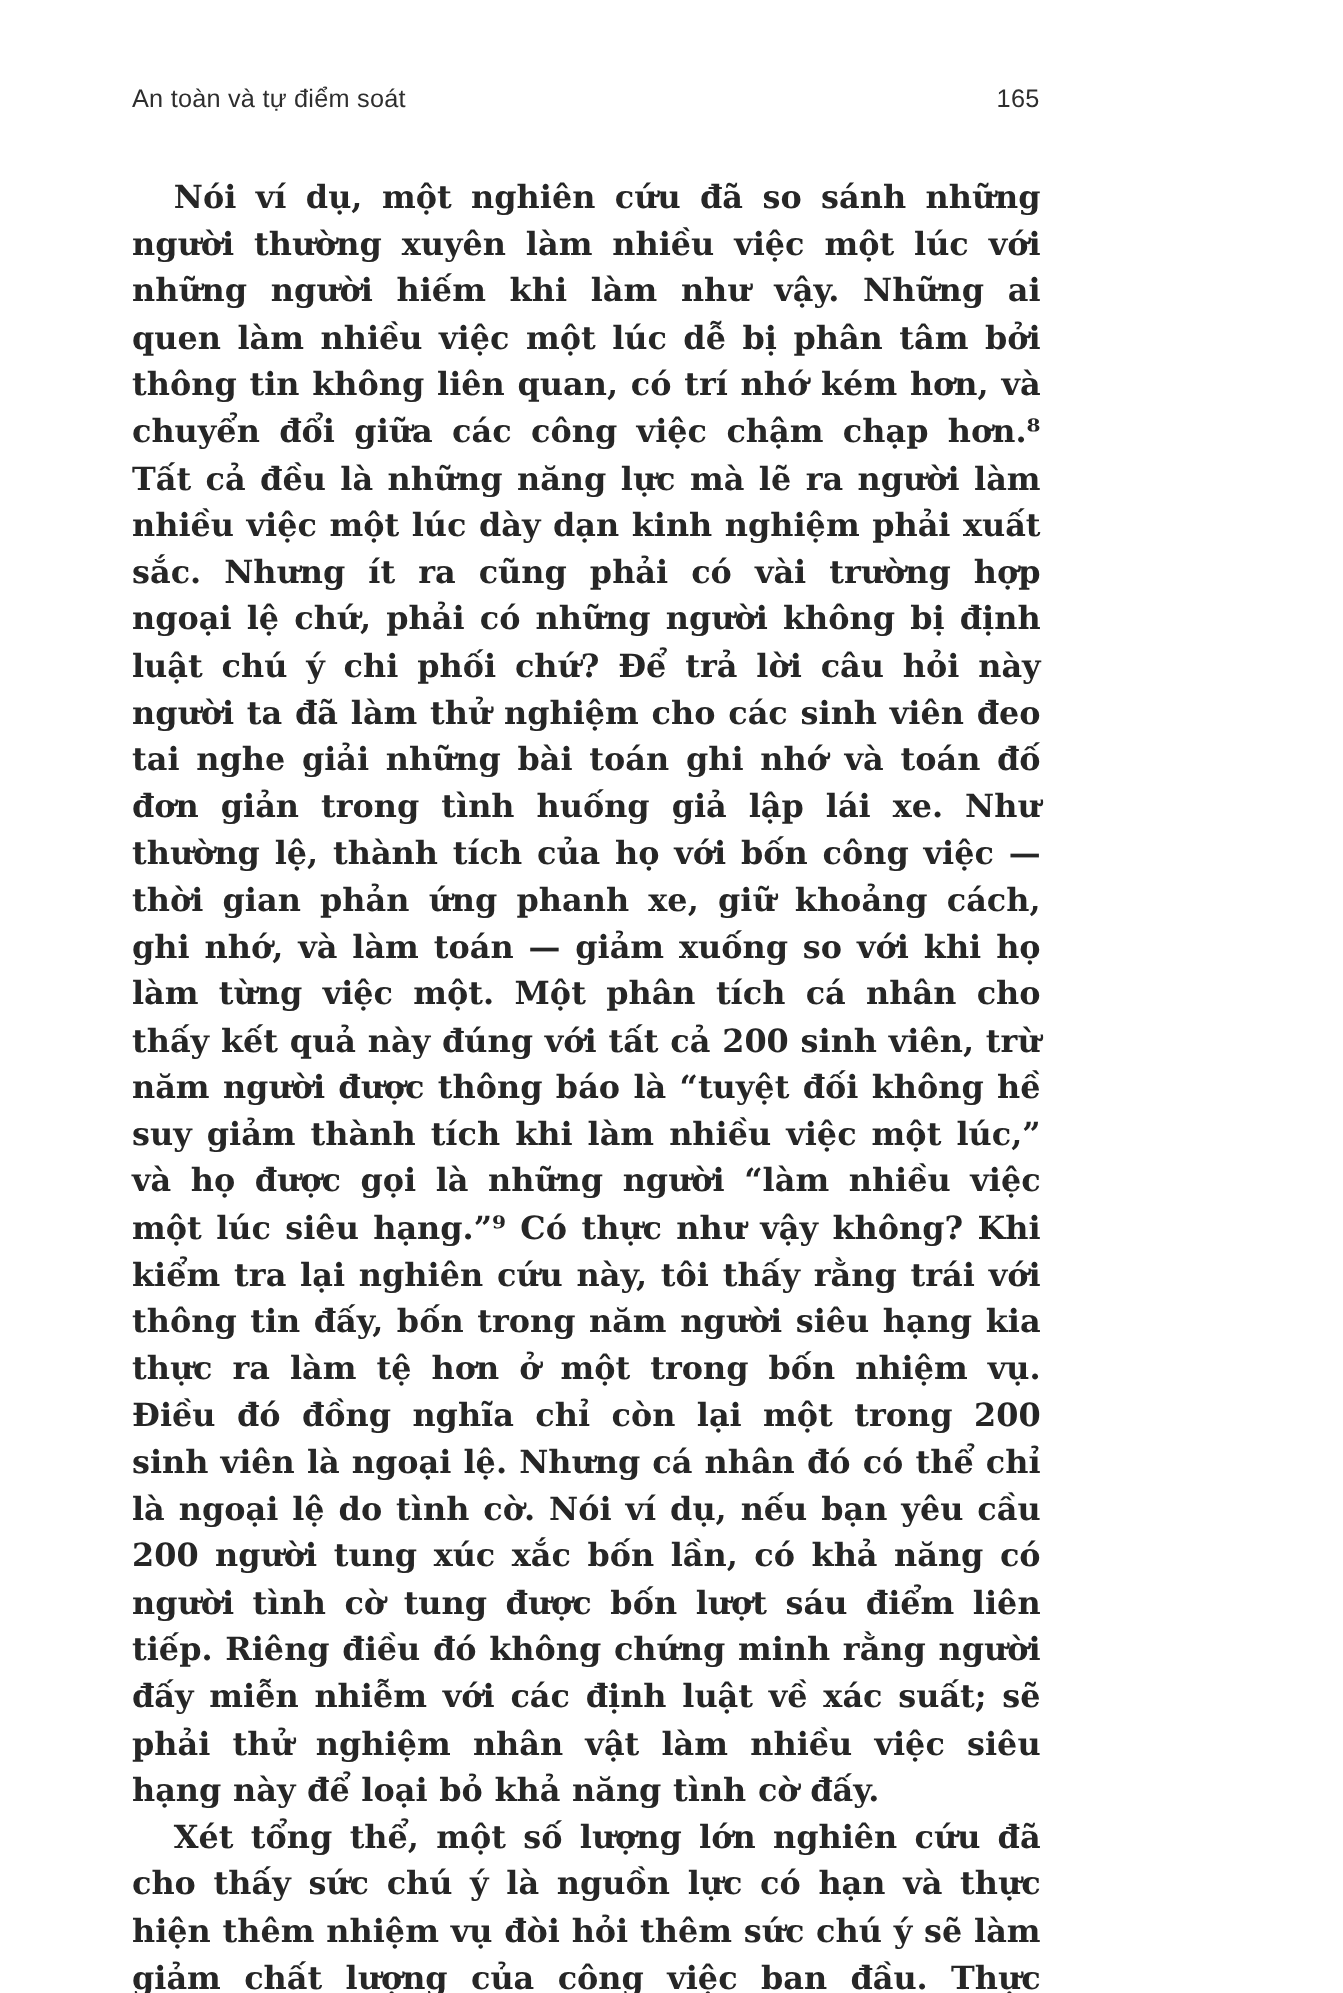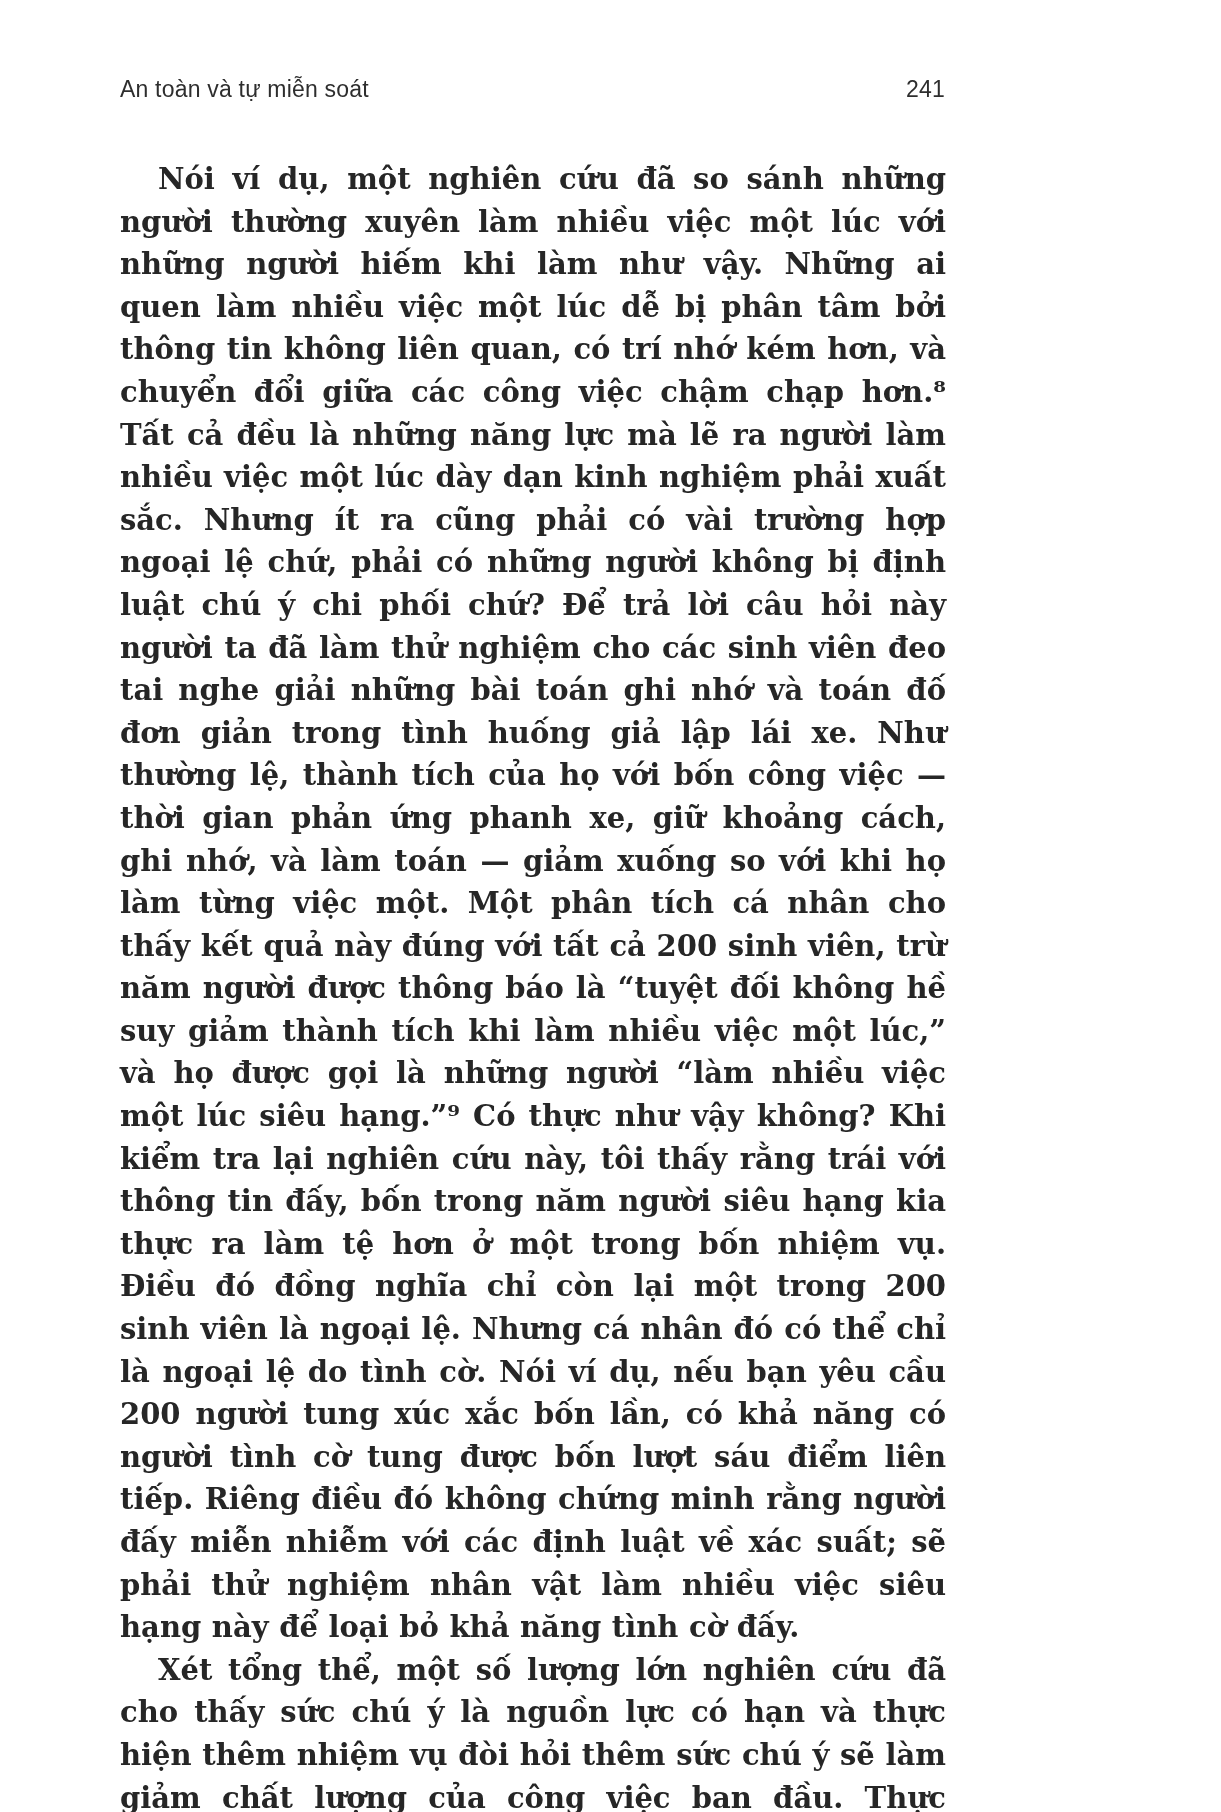--- a/index.html
+++ b/index.html
@@ -44,22 +44,22 @@
     word-spacing: 0.5px;
     font-weight: bold;
   }
 </style>
 </head>
 <body>
 
 <div class="page">
 
   <div class="running-head">
-    <span>An toàn và tự miễn soát</span>
-    <span>241</span>
+    <span>An toàn và tự điểm soát</span>
+    <span>165</span>
   </div>
 
   <div class="body-text">
     <p>Nói ví dụ, một nghiên cứu đã so sánh những người thường xuyên làm nhiều việc một lúc với những người hiếm khi làm như vậy. Những ai quen làm nhiều việc một lúc dễ bị phân tâm bởi thông tin không liên quan, có trí nhớ kém hơn, và chuyển đổi giữa các công việc chậm chạp hơn.⁸ Tất cả đều là những năng lực mà lẽ ra người làm nhiều việc một lúc dày dạn kinh nghiệm phải xuất sắc. Nhưng ít ra cũng phải có vài trường hợp ngoại lệ chứ, phải có những người không bị định luật chú ý chi phối chứ? Để trả lời câu hỏi này người ta đã làm thử nghiệm cho các sinh viên đeo tai nghe giải những bài toán ghi nhớ và toán đố đơn giản trong tình huống giả lập lái xe. Như thường lệ, thành tích của họ với bốn công việc — thời gian phản ứng phanh xe, giữ khoảng cách, ghi nhớ, và làm toán — giảm xuống so với khi họ làm từng việc một. Một phân tích cá nhân cho thấy kết quả này đúng với tất cả 200 sinh viên, trừ năm người được thông báo là “tuyệt đối không hề suy giảm thành tích khi làm nhiều việc một lúc,” và họ được gọi là những người “làm nhiều việc một lúc siêu hạng.”⁹ Có thực như vậy không? Khi kiểm tra lại nghiên cứu này, tôi thấy rằng trái với thông tin đấy, bốn trong năm người siêu hạng kia thực ra làm tệ hơn ở một trong bốn nhiệm vụ. Điều đó đồng nghĩa chỉ còn lại một trong 200 sinh viên là ngoại lệ. Nhưng cá nhân đó có thể chỉ là ngoại lệ do tình cờ. Nói ví dụ, nếu bạn yêu cầu 200 người tung xúc xắc bốn lần, có khả năng có người tình cờ tung được bốn lượt sáu điểm liên tiếp. Riêng điều đó không chứng minh rằng người đấy miễn nhiễm với các định luật về xác suất; sẽ phải thử nghiệm nhân vật làm nhiều việc siêu hạng này để loại bỏ khả năng tình cờ đấy.</p>
     <p>Xét tổng thể, một số lượng lớn nghiên cứu đã cho thấy sức chú ý là nguồn lực có hạn và thực hiện thêm nhiệm vụ đòi hỏi thêm sức chú ý sẽ làm giảm chất lượng của công việc ban đầu. Thực hành làm nhiều việc một lúc không thể loại được định luật về sự chú ý này và cũng không thể biến chúng ta thành người làm nhiều việc một lúc siêu hạng.</p>
   </div>
 
 </div>
 
 </body></html>

